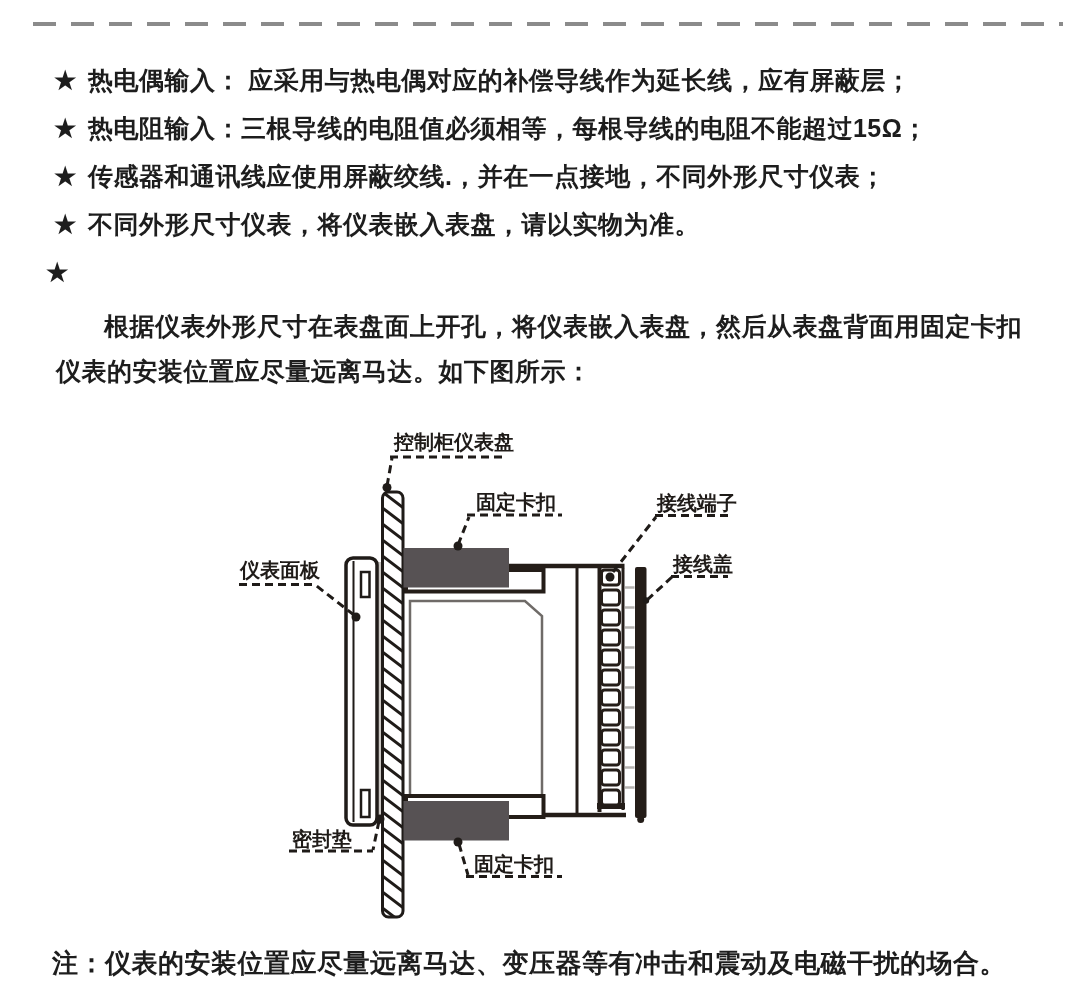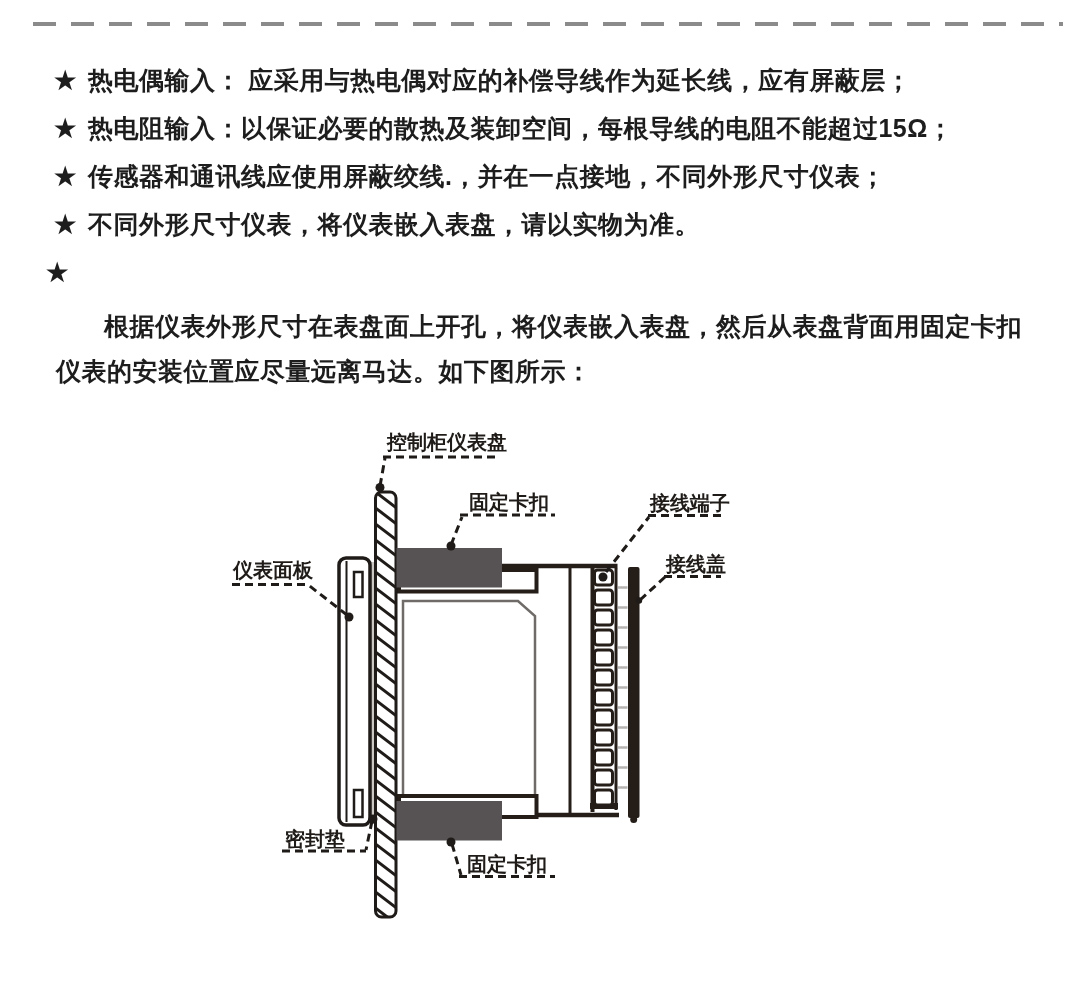--- a/index.html
+++ b/index.html
@@ -30,40 +30,40 @@
   .paragraph{
     position:absolute;left:56px;top:304px;width:1005px;
     font-size:25px;font-weight:600;line-height:45px;letter-spacing:0.5px;
   }
   .paragraph .pline{white-space:nowrap;}
   .paragraph .pline.indent{text-indent:48px;}
   .note{
     position:absolute;left:52px;top:946px;
     font-size:26px;font-weight:600;letter-spacing:0.5px;white-space:nowrap;
   }
-  .diagram-wrap{position:absolute;left:159px;top:420px;width:680px;height:515px;}
+  .diagram-wrap{position:absolute;left:166px;top:420px;width:680px;height:515px;}
   svg text{
     font-family:"Liberation Sans",sans-serif;
     font-size:20px;font-weight:600;fill:#1f1b18;
   }
 </style>
 </head>
 <body>
 
 <div class="page">
 
   <div class="top-rule"></div>
 
   <div class="bullet b1">
     <span class="star">★</span>
     <span>热电偶输入： 应采用与热电偶对应的补偿导线作为延长线，应有屏蔽层；</span>
   </div>
   <div class="bullet b2">
     <span class="star">★</span>
-    <span>热电阻输入：以保证必要的散热及装卸空间，每根导线的电阻不能超过15Ω；</span>
+    <span>热电阻输入：三根导线的电阻值必须相等，每根导线的电阻不能超过15Ω；</span>
   </div>
   <div class="bullet b3">
     <span class="star">★</span>
     <span>传感器和通讯线应使用屏蔽绞线.，并在一点接地，不同外形尺寸仪表；</span>
   </div>
   <div class="bullet b4">
     <span class="star">★</span>
     <span>不同外形尺寸仪表，将仪表嵌入表盘，请以实物为准。</span>
   </div>
   <div class="bullet b5">
@@ -200,14 +200,15 @@
       <text x="388" y="449">控制柜仪表盘</text>
       <text x="470" y="509">固定卡扣</text>
       <text x="651" y="510">接线端子</text>
       <text x="667" y="571">接线盖</text>
       <text x="234" y="577">仪表面板</text>
       <text x="286" y="846">密封垫</text>
       <text x="468" y="871">固定卡扣</text>
     </svg>
   </div>
 
+  <div class="note">注：仪表的安装位置应尽量远离马达、变压器等有冲击和震动及电磁干扰的场合。</div>
 
 </div>
 
 </body></html>

